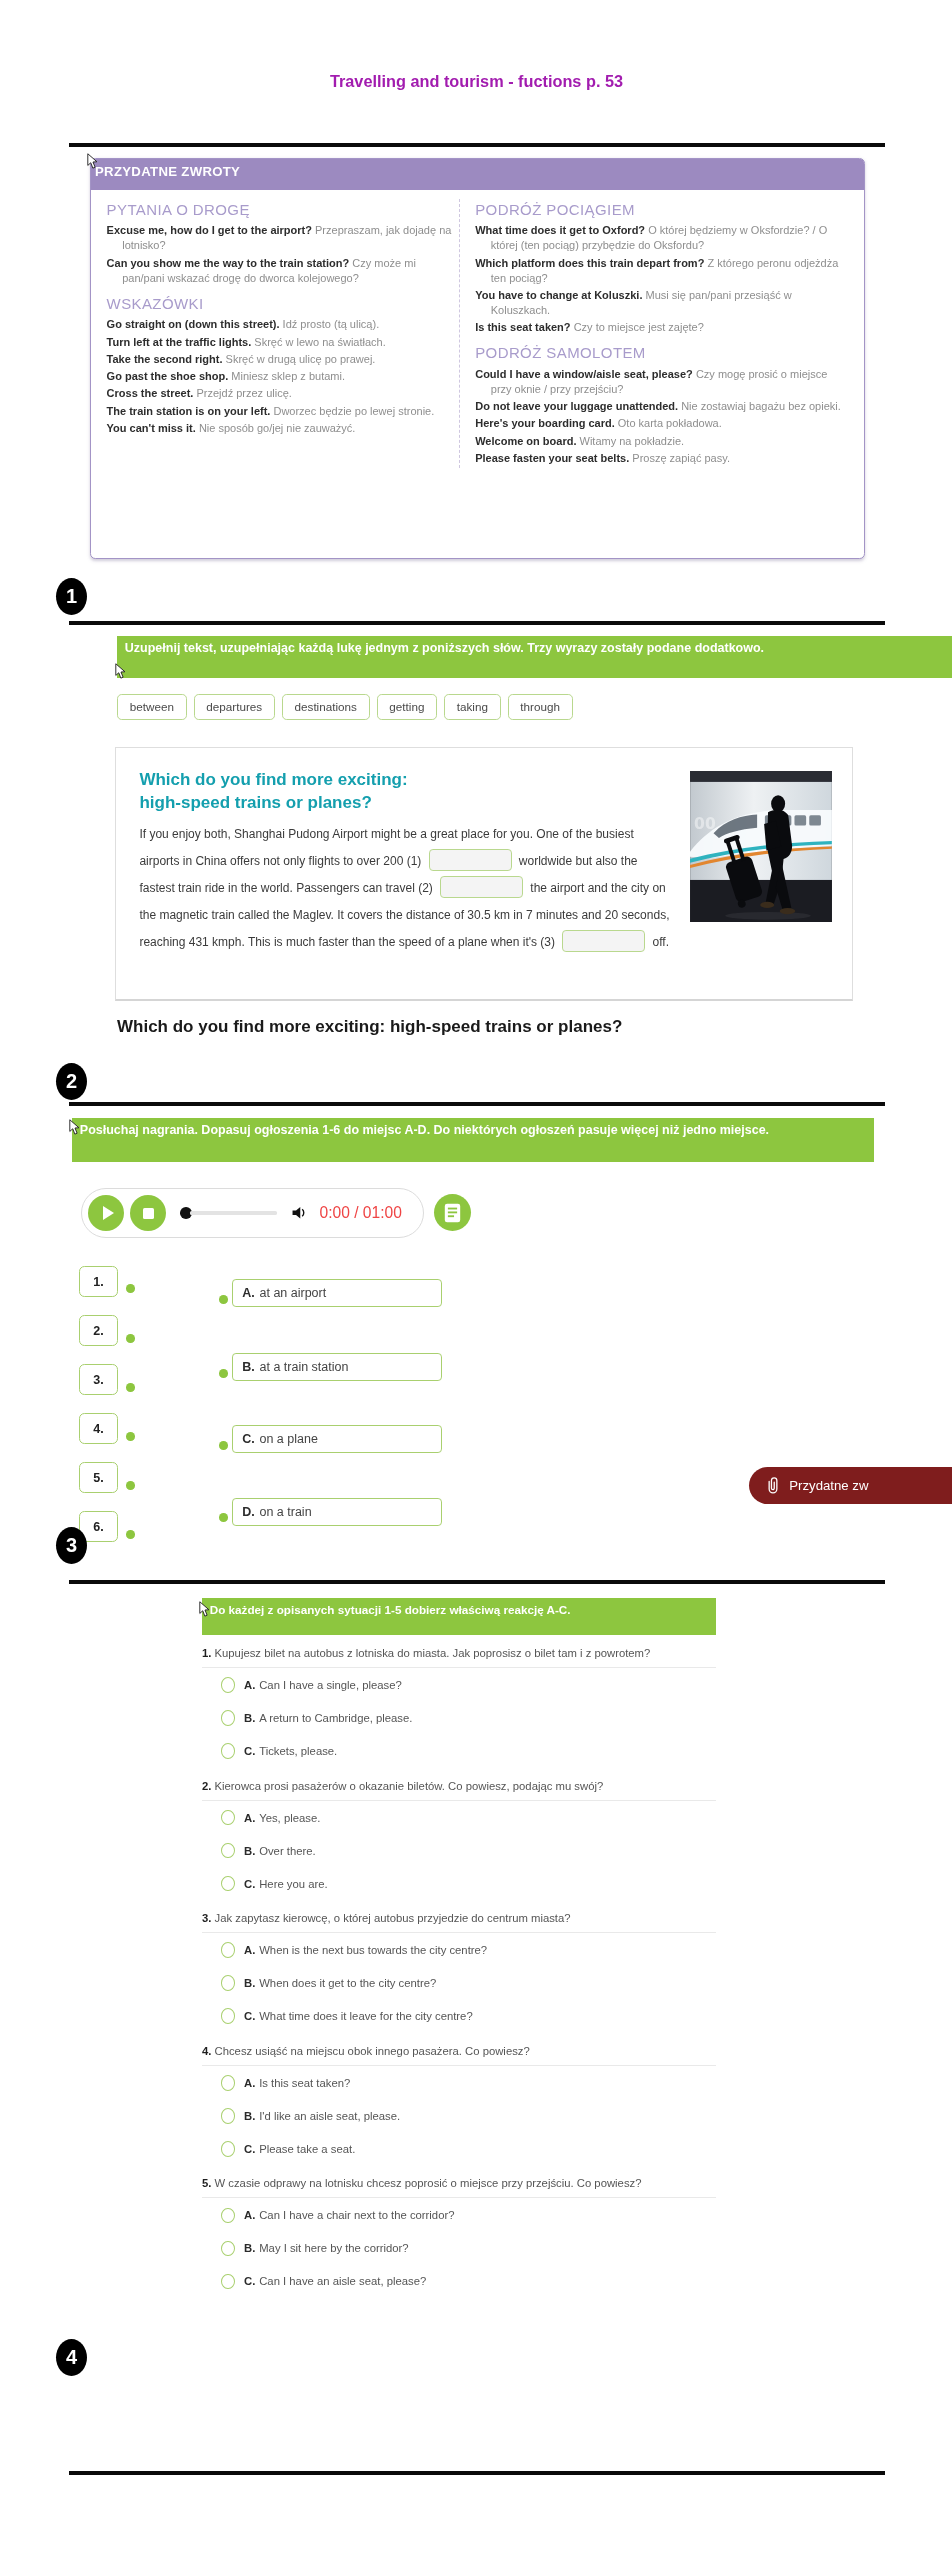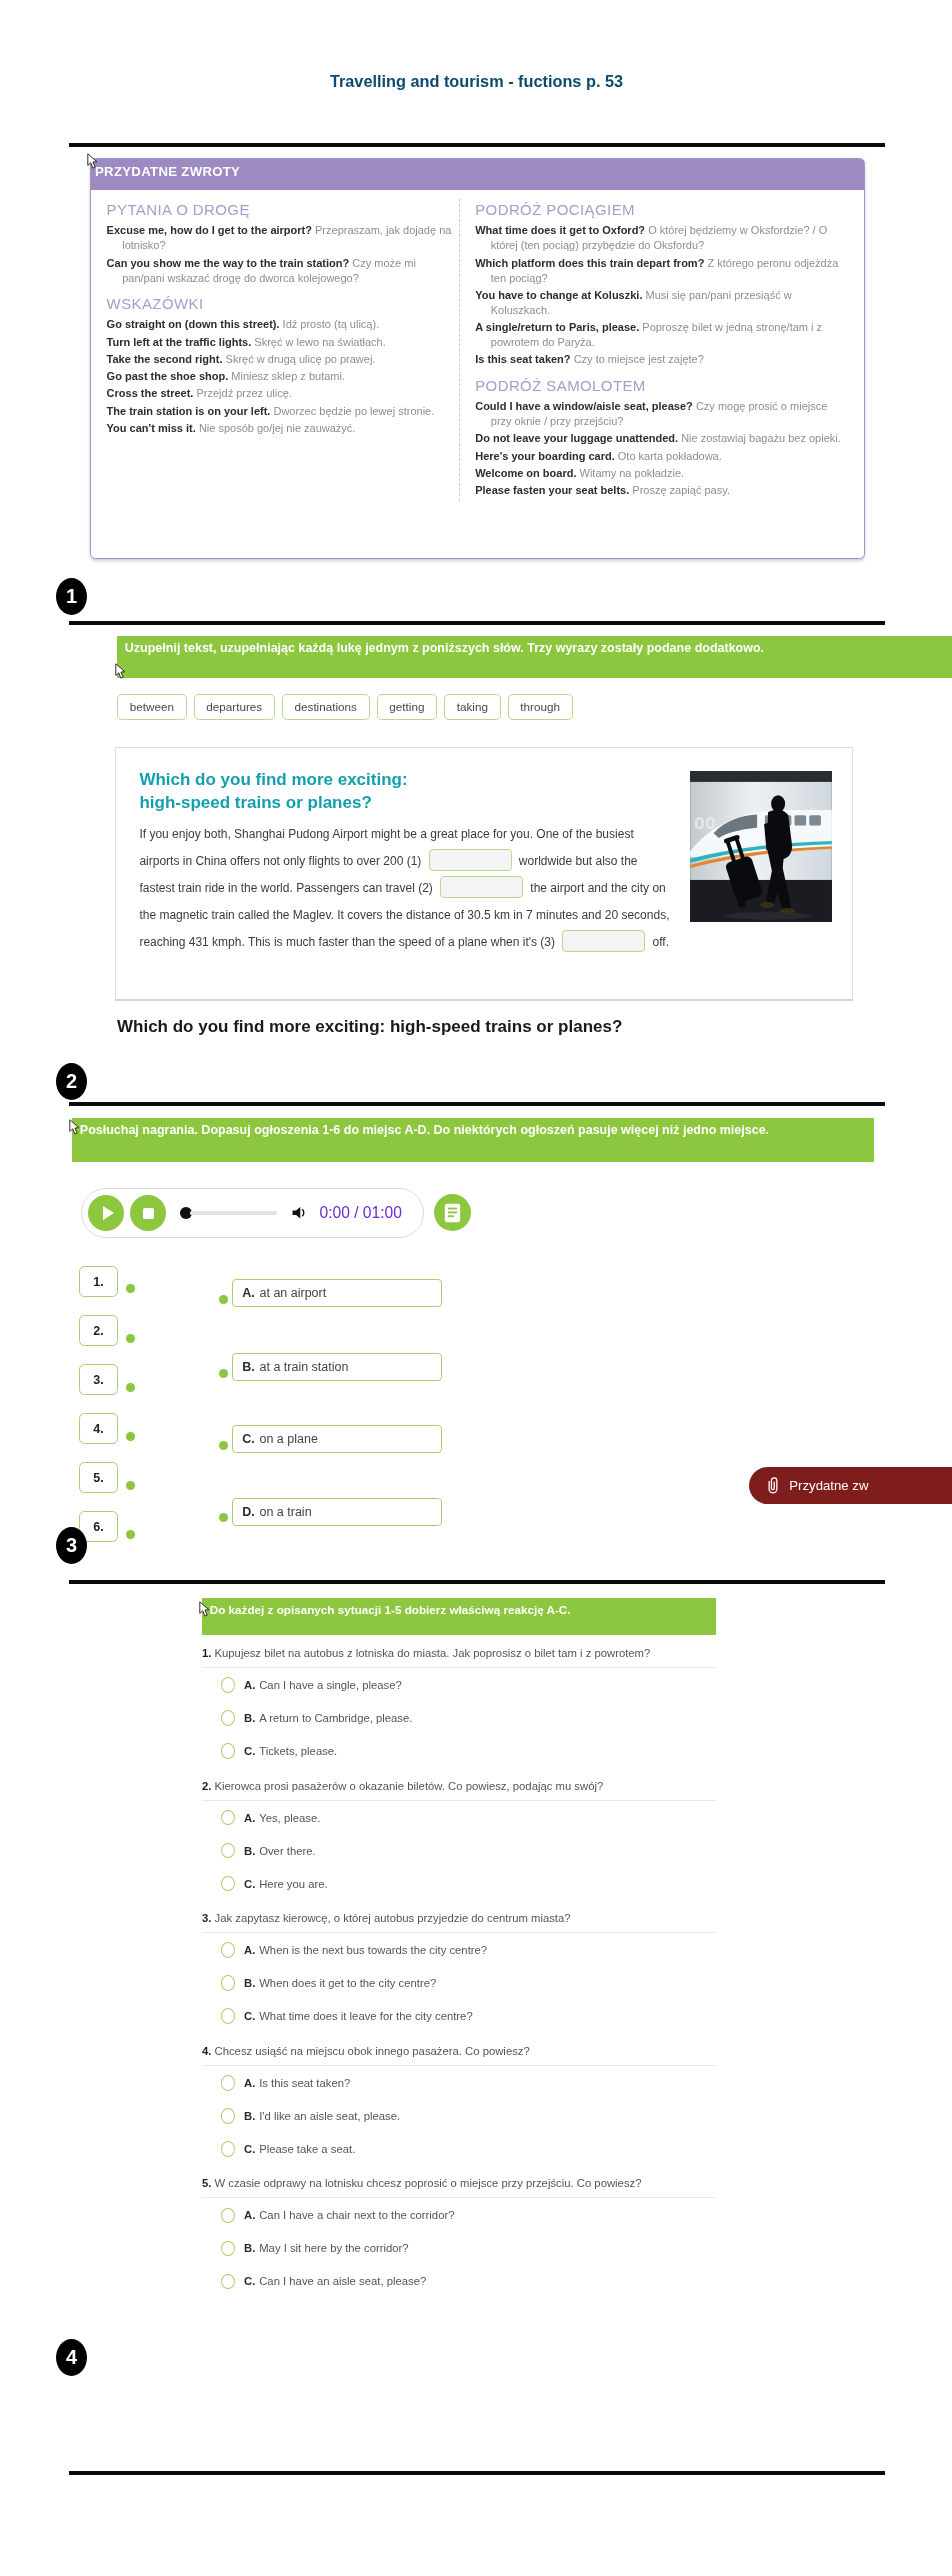--- a/index.html
+++ b/index.html
@@ -1,20 +1,20 @@
 <!DOCTYPE html>
 <html style="font-size:12.5px"><head>
 <meta charset="utf-8">
 <title>Travelling and tourism - fuctions p. 53</title>
 <style>
   html,body{margin:0;padding:0;background:#fff;}
   #page{position:relative;width:953px;height:2576px;background:#fff;overflow:hidden;
         font-family:"Liberation Sans",sans-serif;}
   .title{position:absolute;left:0;top:72px;width:953px;text-align:center;
-         font-size:16.3px;font-weight:bold;color:#0c4a6e;}
+         font-size:16.3px;font-weight:bold;color:#a21caf;}
   .rule{position:absolute;left:69px;width:816px;height:3.9px;background:#0a0a0a;}
   .badge{position:absolute;left:56px;width:31px;height:37px;background:#000;border-radius:50%;
          color:#fff;font-weight:bold;font-size:20px;display:flex;align-items:center;justify-content:center;}
   .cursor{position:absolute;z-index:50;}
 
   
   .phrasebox{position:absolute;left:90px;top:158px;width:775px;height:401px;box-sizing:border-box;
              background:#fff;border:1.6px solid #a394c6;border-radius:5.4px;
              box-shadow:0 1.6px 3.1px rgba(120,110,150,.35);}
   .ph-header{background:#9c8ac0;height:31px;border-radius:3.9px 3.9px 0 0;color:#fff;font-weight:bold;
@@ -51,21 +51,21 @@
           background:#fff;border:1.2px solid #dcdcdc;border-radius:25px;display:flex;
           align-items:center;padding-left:6.2px;}
   .pbtn{width:36px;height:36px;border-radius:50%;background:#8dc63f;display:flex;
         align-items:center;justify-content:center;margin-right:6.2px;flex:none;}
   .tri{width:0;height:0;border-left:11.7px solid #fff;border-top:7px solid transparent;
        border-bottom:7px solid transparent;margin-left:3.9px;}
   .sq{width:11px;height:11px;background:#fff;border-radius:1.6px;}
   .knob{width:11.7px;height:11.7px;border-radius:50%;background:#111;margin-left:7.8px;flex:none;}
   .track{width:87px;height:3.1px;background:#e3e3e3;border-radius:1.6px;margin-left:-1.6px;flex:none;}
   .speaker{margin-left:14px;display:flex;align-items:center;}
-  .time{margin-left:11px;font-size:15.6px;color:#6d28d9;}
+  .time{margin-left:11px;font-size:15.6px;color:#ef4444;}
   .transcript{position:absolute;left:434px;top:1194px;width:37px;height:37px;border-radius:50%;
               background:#8dc63f;display:flex;align-items:center;justify-content:center;}
   .numbox{position:absolute;left:79px;width:39px;height:31px;box-sizing:border-box;background:#fff;
           border:1.2px solid #a9d06f;border-radius:5.4px;display:flex;align-items:center;
           justify-content:center;font-weight:bold;font-size:12.5px;color:#222;}
   .optbox{position:absolute;left:232px;width:210px;height:28px;box-sizing:border-box;background:#fff;
           border:1.2px solid #a9d06f;border-radius:3.9px;display:flex;align-items:center;
           padding-left:9.3px;font-size:12.5px;color:#444;}
   .optbox b{margin-right:4.7px;color:#2d2d2d;}
   .dot{position:absolute;width:8.6px;height:8.6px;border-radius:50%;background:#8dc63f;}
@@ -107,21 +107,20 @@
         <div class="ph-item"><b>Go past the shoe shop.</b> <span>Miniesz sklep z butami.</span></div>
         <div class="ph-item"><b>Cross the street.</b> <span>Przejdź przez ulicę.</span></div>
         <div class="ph-item"><b>The train station is on your left.</b> <span>Dworzec będzie po lewej stronie.</span></div>
         <div class="ph-item"><b>You can't miss it.</b> <span>Nie sposób go/jej nie zauważyć.</span></div>
       </div>
       <div class="ph-col right">
         <div class="ph-sec-title first">PODRÓŻ POCIĄGIEM</div>
         <div class="ph-item"><b>What time does it get to Oxford?</b> <span>O której będziemy w Oksfordzie? / O której (ten pociąg) przybędzie do Oksfordu?</span></div>
         <div class="ph-item"><b>Which platform does this train depart from?</b> <span>Z którego peronu odjeżdża ten pociąg?</span></div>
         <div class="ph-item"><b>You have to change at Koluszki.</b> <span>Musi się pan/pani przesiąść w Koluszkach.</span></div>
-        <div class="ph-item"><b>A single/return to Paris, please.</b> <span>Poproszę bilet w jedną stronę/tam i z powrotem do Paryża.</span></div>
         <div class="ph-item"><b>Is this seat taken?</b> <span>Czy to miejsce jest zajęte?</span></div>
         <div class="ph-sec-title">PODRÓŻ SAMOLOTEM</div>
         <div class="ph-item"><b>Could I have a window/aisle seat, please?</b> <span>Czy mogę prosić o miejsce przy oknie / przy przejściu?</span></div>
         <div class="ph-item"><b>Do not leave your luggage unattended.</b> <span>Nie zostawiaj bagażu bez opieki.</span></div>
         <div class="ph-item"><b>Here's your boarding card.</b> <span>Oto karta pokładowa.</span></div>
         <div class="ph-item"><b>Welcome on board.</b> <span>Witamy na pokładzie.</span></div>
         <div class="ph-item"><b>Please fasten your seat belts.</b> <span>Proszę zapiąć pasy.</span></div>
       </div>
     </div>
   </div>

